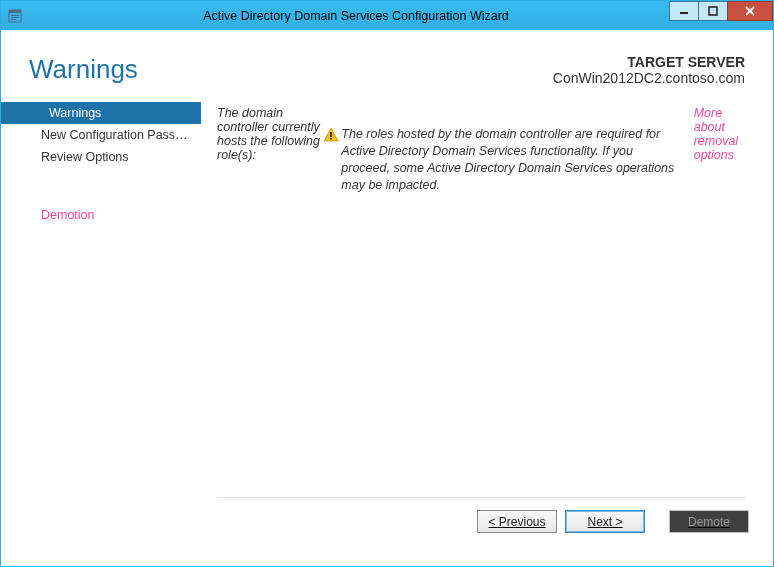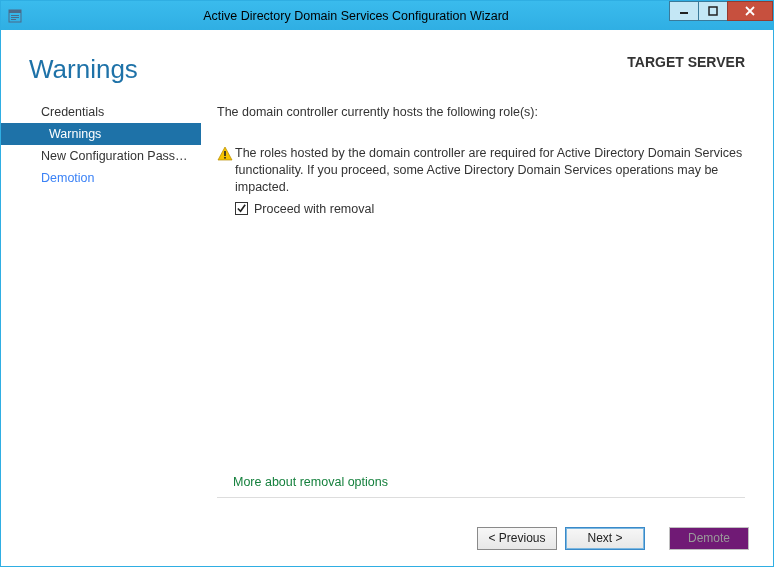--- a/index.html
+++ b/index.html
@@ -73,26 +73,26 @@
   .sidebar-item {
     padding: 4px 10px 4px 40px;
     color: #333;
     white-space: nowrap; overflow:hidden; text-overflow: ellipsis;
     cursor: default;
   }
   .sidebar-item.active {
     background: #1e72a8; color: #fff;
     padding-left: 48px;
   }
-  .sidebar-item.disabled { color: #3b82f6; }
+  .sidebar-item.disabled { color: #ec4899; margin-top: 36px; }
   .main {
     flex:1; padding: 10px 0 0 16px;
     font-size: 12.5px;
     color: #333;
-    display:flex; flex-direction:column;
+    display:flex; font-style:italic;
   }
   .roles-intro { margin-bottom: 6px; }
   .role-bullet { margin: 2px 0 6px 4px; }
   .role-bullet::before { content:"• "; }
   .warn-row {
     display:flex; margin-top: 20px;
   }
   .warn-icon { width:18px; flex-shrink:0; margin-top:1px; }
   .warn-text { flex:1; line-height:1.35; }
   .proceed-row {
@@ -100,43 +100,44 @@
     margin: 6px 0 0 18px;
   }
   .chk {
     width:13px; height:13px; border:1px solid #333; background:#fff;
     display:inline-flex; align-items:center; justify-content:center;
     margin-right:6px;
   }
   .chk svg { width:11px; height:11px; }
   .spacer { flex:1; }
   .more-link {
-    color:#15803d; font-size:12.5px;
+    color:#ec4899; font-size:12.5px;
     padding: 0 0 0 16px;
     cursor:pointer;
   }
   .footer {
     height:56px;
-    display:flex; align-items:center; justify-content:flex-end;
+    display:flex; justify-content:flex-end;
     padding: 0 24px;
     border-top: 0px solid #ddd;
     gap: 8px;
     margin-top: 12px;
+    text-decoration: underline;
   }
   .btn {
     min-width: 80px; height:23px;
     border:1px solid #8a8a8a;
     background: linear-gradient(#f7f7f7,#e7e7e7);
     font-size:12px;
     display:flex; align-items:center; justify-content:center;
     cursor:default;
     color:#222;
   }
   .btn.default { border:1px solid #3a8ac9; box-shadow: inset 0 0 0 1px #7bb7e0; }
-  .btn.disabled { color:#9a9a9a; border-color:#c0c0c0; background:#701a75;}
+  .btn.disabled { color:#9a9a9a; border-color:#c0c0c0; background:#404040;}
   .sep { width:8px; }
   .hr {
     height:1px; background:#ddd; margin: 8px 28px 0 216px;
   }
 </style>
 </head>
 <body>
 
 <div class="titlebar">
   <div class="app-icon">
@@ -167,53 +168,46 @@
       </svg>
     </div>
   </div>
 </div>
 
 <div class="content">
   <div class="header-row">
     <div class="page-title">Warnings</div>
     <div class="target">
       <div class="label">TARGET SERVER</div>
+      <div>ConWin2012DC2.contoso.com</div>
     </div>
   </div>
 
   <div class="body-row">
     <div class="sidebar">
-      <div class="sidebar-item">Credentials</div>
       <div class="sidebar-item active">Warnings</div>
       <div class="sidebar-item">New Configuration Passw...</div>
+      <div class="sidebar-item">Review Options</div>
       <div class="sidebar-item disabled">Demotion</div>
     </div>
 
     <div class="main">
       <div class="roles-intro">The domain controller currently hosts the following role(s):</div>
 
       <div class="warn-row">
         <div class="warn-icon">
           <svg width="16" height="16" viewBox="0 0 16 16">
             <polygon points="8,1 15,14 1,14" fill="#f5c300" stroke="#b48a00" stroke-width="0.7"></polygon>
             <rect x="7.2" y="5" width="1.6" height="5" fill="#222"></rect>
             <rect x="7.2" y="11" width="1.6" height="1.6" fill="#222"></rect>
           </svg>
         </div>
         <div class="warn-text">The roles hosted by the domain controller are required for Active Directory Domain Services functionality. If you proceed, some Active Directory Domain Services operations may be impacted.</div>
       </div>
 
-      <div class="proceed-row">
-        <span class="chk">
-          <svg viewBox="0 0 12 12">
-              <polyline points="2,6 5,9 10,2" fill="none" stroke="#222" stroke-width="1.8"></polyline>
-            </svg>
-        </span>
-        <span>Proceed with removal</span>
-      </div>
 
       <div class="spacer"></div>
 
       <div class="more-link">More about removal options</div>
     </div>
   </div>
 
   <div class="hr"></div>
 
   <div class="footer">

